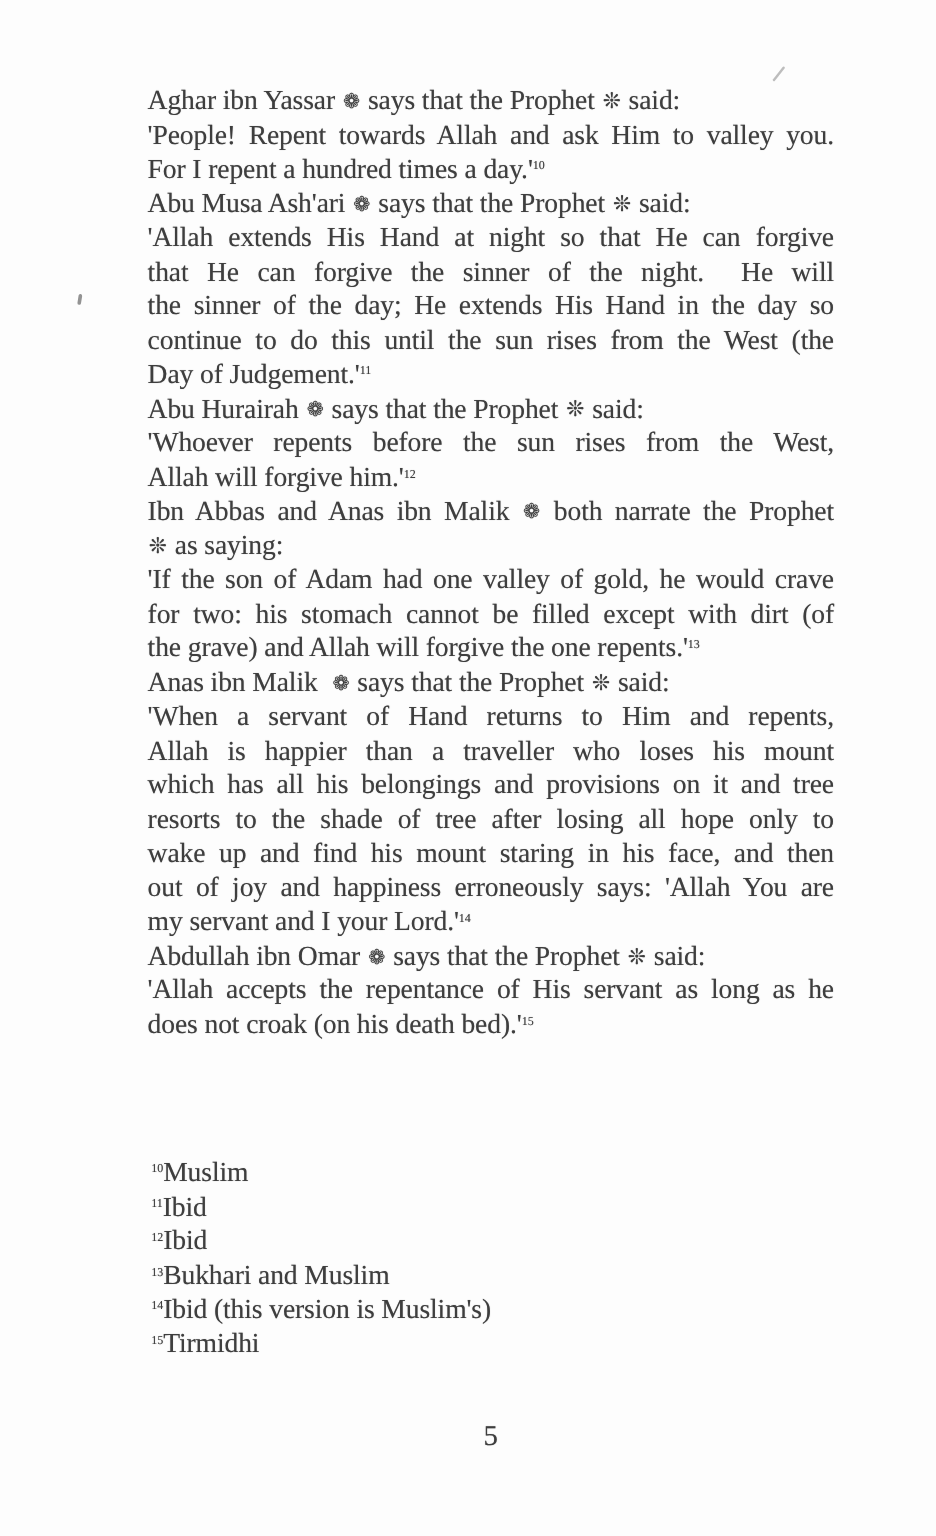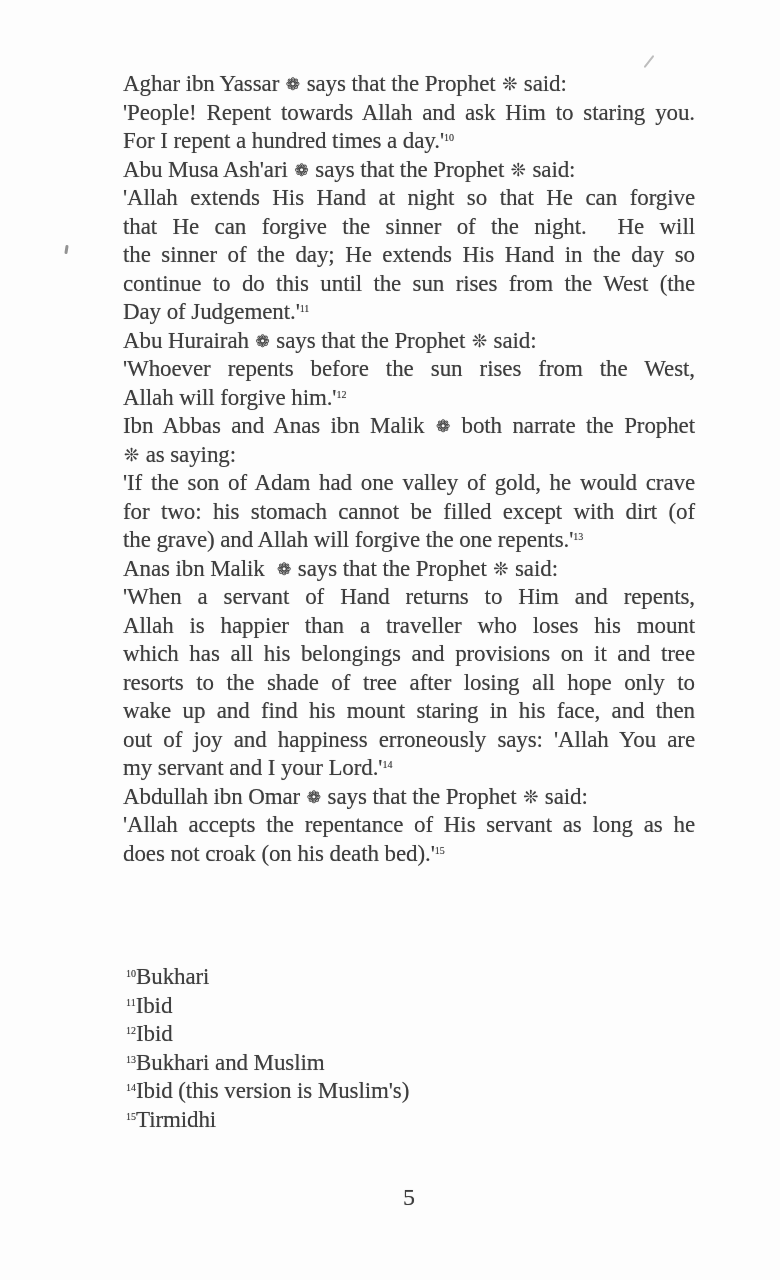--- a/index.html
+++ b/index.html
@@ -93,21 +93,21 @@
   }
 </style>
 </head>
 <body style="--ink: #3e3e3e; --paper: #fdfdfd; --artifact: #6f6f6f;">
 
 <div class="paper">
   <span class="artifact speck"></span>
   <span class="artifact slash"></span>
   <div class="body-text">
       <div class="line">Aghar ibn Yassar <span class="sym companion">❁</span> says that the Prophet <span class="sym prophet">❊</span> said:</div>
-      <div class="line just">'People! Repent towards Allah and ask Him to staring you.</div>
+      <div class="line just">'People! Repent towards Allah and ask Him to valley you.</div>
       <div class="line">For I repent a hundred times a day.'<span class="sup">10</span></div>
       <div class="line">Abu Musa Ash'ari <span class="sym companion">❁</span> says that the Prophet <span class="sym prophet">❊</span> said:</div>
       <div class="line just">'Allah extends His Hand at night so that He can forgive</div>
       <div class="line just">that He can forgive the sinner of the night.&nbsp; He will</div>
       <div class="line just">the sinner of the day; He extends His Hand in the day so</div>
       <div class="line just">continue to do this until the sun rises from the West (the</div>
       <div class="line">Day of Judgement.'<span class="sup">11</span></div>
       <div class="line">Abu Hurairah <span class="sym companion">❁</span> says that the Prophet <span class="sym prophet">❊</span> said:</div>
       <div class="line just">'Whoever repents before the sun rises from the West,</div>
       <div class="line">Allah will forgive him.'<span class="sup">12</span></div>
@@ -122,21 +122,21 @@
       <div class="line just">which has all his belongings and provisions on it and tree</div>
       <div class="line just">resorts to the shade of tree after losing all hope only to</div>
       <div class="line just">wake up and find his mount staring in his face, and then</div>
       <div class="line just">out of joy and happiness erroneously says: 'Allah You are</div>
       <div class="line">my servant and I your Lord.'<span class="sup">14</span></div>
       <div class="line">Abdullah ibn Omar <span class="sym companion">❁</span> says that the Prophet <span class="sym prophet">❊</span> said:</div>
       <div class="line just">'Allah accepts the repentance of His servant as long as he</div>
       <div class="line">does not croak (on his death bed).'<span class="sup">15</span></div>
     </div>
   <div class="footnotes">
-      <div class="fn"><span class="sup">10</span><span class="fn-text">Bukhari</span></div>
+      <div class="fn"><span class="sup">10</span><span class="fn-text">Muslim</span></div>
       <div class="fn"><span class="sup">11</span><span class="fn-text">Ibid</span></div>
       <div class="fn"><span class="sup">12</span><span class="fn-text">Ibid</span></div>
       <div class="fn"><span class="sup">13</span><span class="fn-text">Bukhari and Muslim</span></div>
       <div class="fn"><span class="sup">14</span><span class="fn-text">Ibid (this version is Muslim's)</span></div>
       <div class="fn"><span class="sup">15</span><span class="fn-text">Tirmidhi</span></div>
     </div>
   <div class="page-number-row">
     <span>5</span>
   </div>
 </div>

